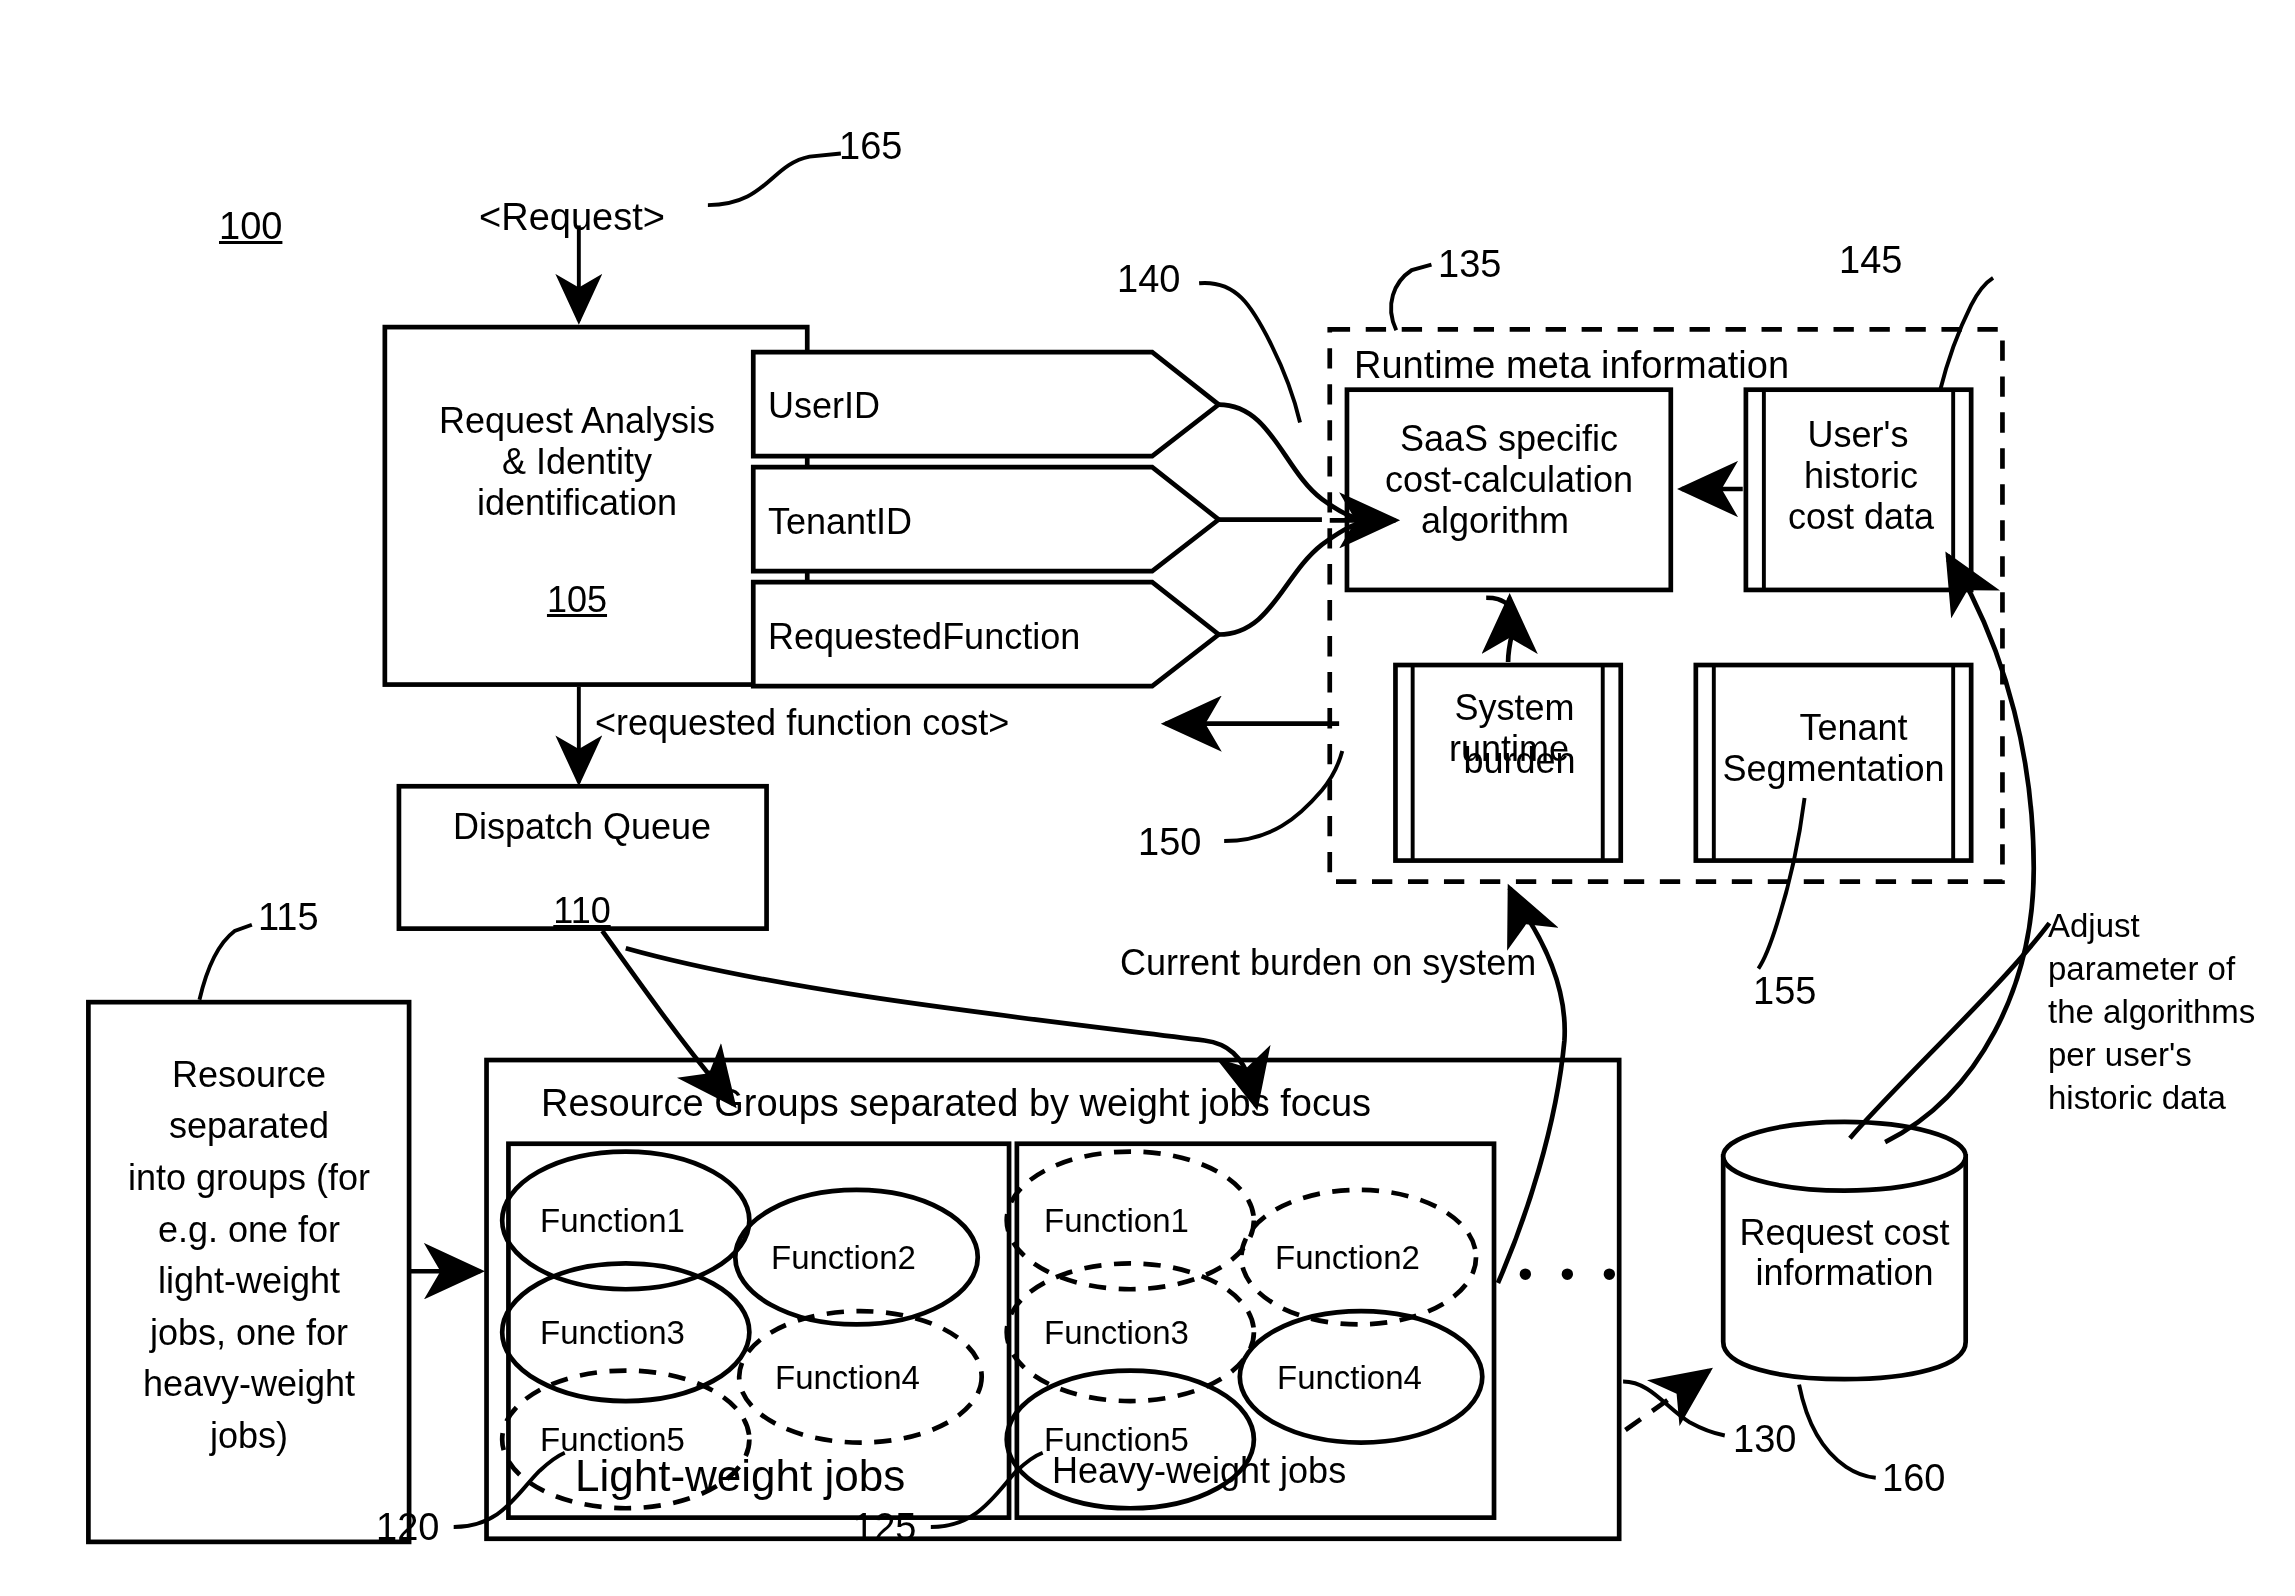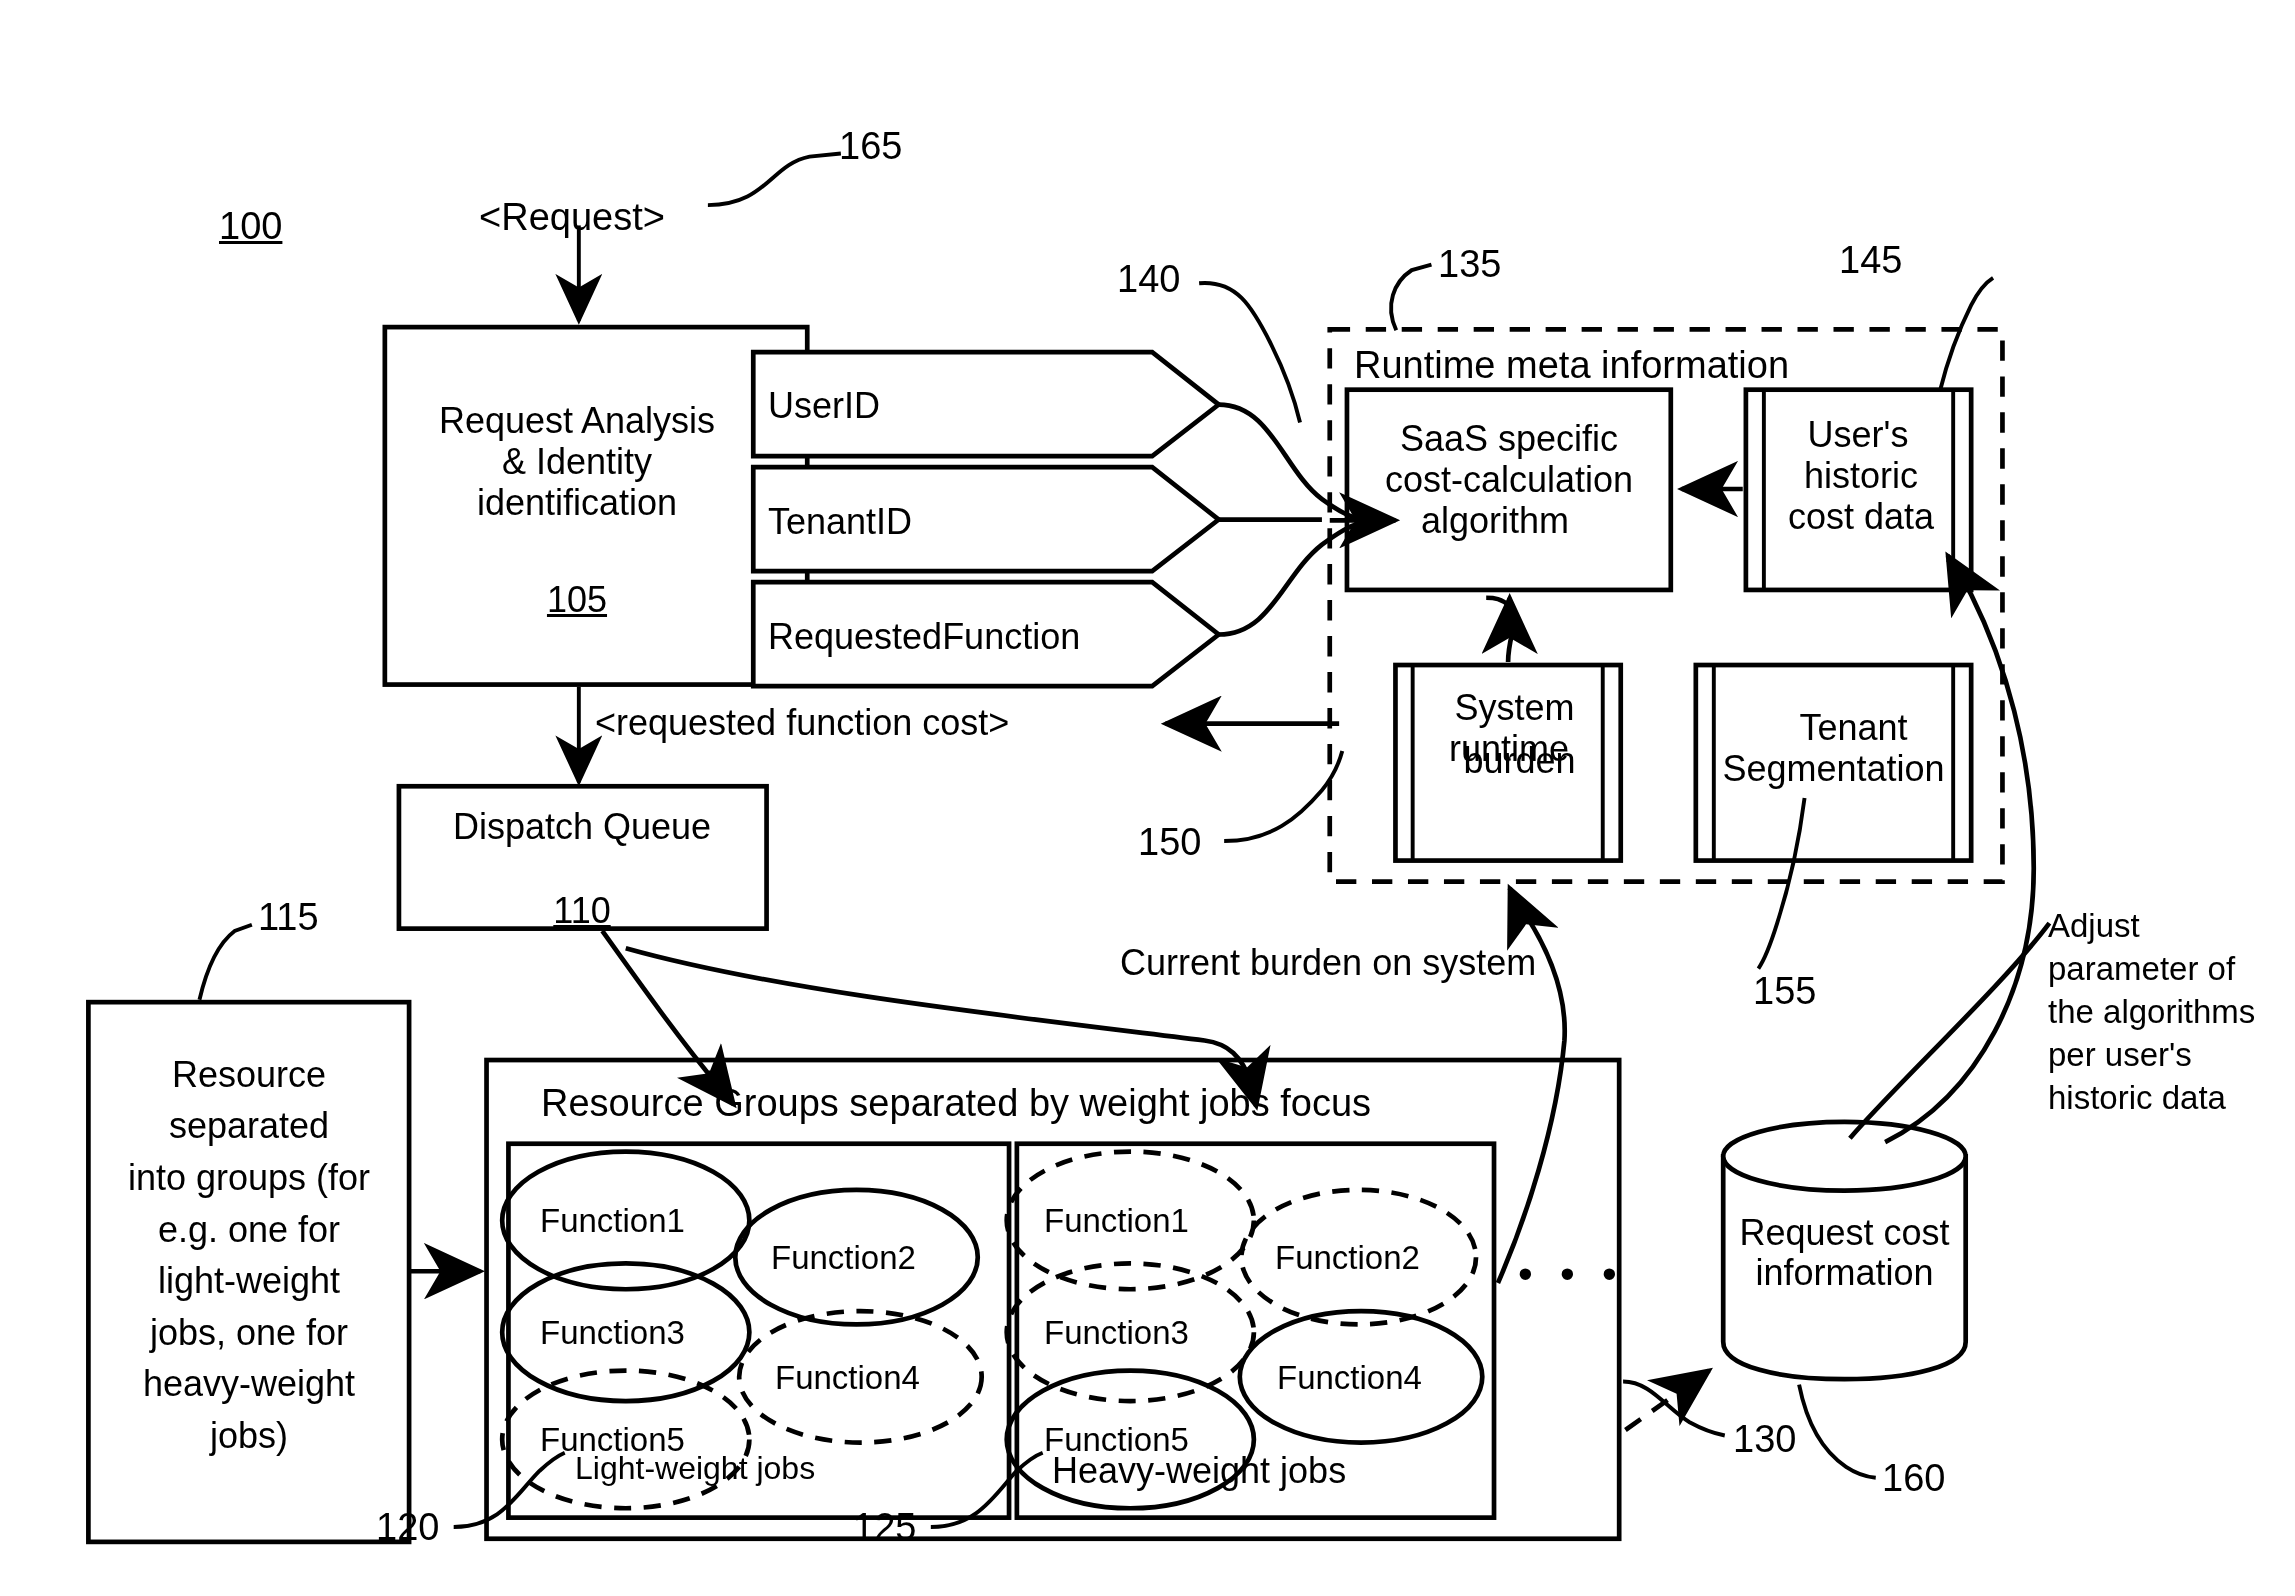--- a/index.html
+++ b/index.html
@@ -220,21 +220,21 @@
   <div class="lbl fn" style="left:540px; top:1422px;">Function5</div>
 
   <div class="lbl fn" style="left:1044px; top:1203px;">Function1</div>
   <div class="lbl fn" style="left:1275px; top:1240px;">Function2</div>
   <div class="lbl fn" style="left:1044px; top:1315px;">Function3</div>
   <div class="lbl fn" style="left:1277px; top:1360px;">Function4</div>
   <div class="lbl fn" style="left:1044px; top:1422px;">Function5</div>
 
   <div class="lbl" style="left:1518px; top:1250px; font-size:42px; letter-spacing:7.8px;">• • •</div>
 
-  <div class="lbl" style="left:575px; top:1451px; font-size:32px;">Light-weight jobs</div>
+  <div class="lbl" style="left:575px; top:1451px; font-size:44px;">Light-weight jobs</div>
   <div class="lbl ref" style="left:376px; top:1506px;">120</div>
   <div class="lbl" style="left:1052px; top:1451px; font-size:36px;">Heavy-weight jobs</div>
   <div class="lbl ref" style="left:853px; top:1506px;">125</div>
 
   <div class="lbl ann" style="left:1120px; top:943px; font-size:36px;">Current burden on system</div>
 
   <div class="lbl ann" style="left:2048px; top:908px;">Adjust</div>
   <div class="lbl ann" style="left:2048px; top:951px;">parameter of</div>
   <div class="lbl ann" style="left:2048px; top:994px;">the algorithms</div>
   <div class="lbl ann" style="left:2048px; top:1037px;">per user's</div>

